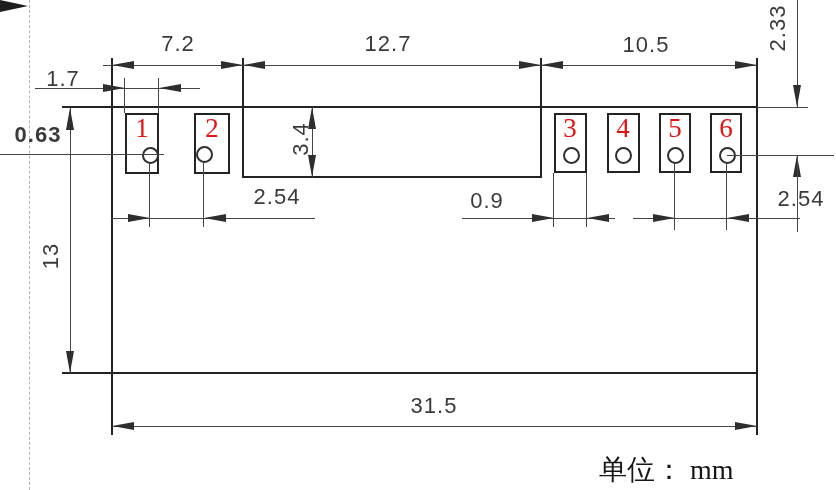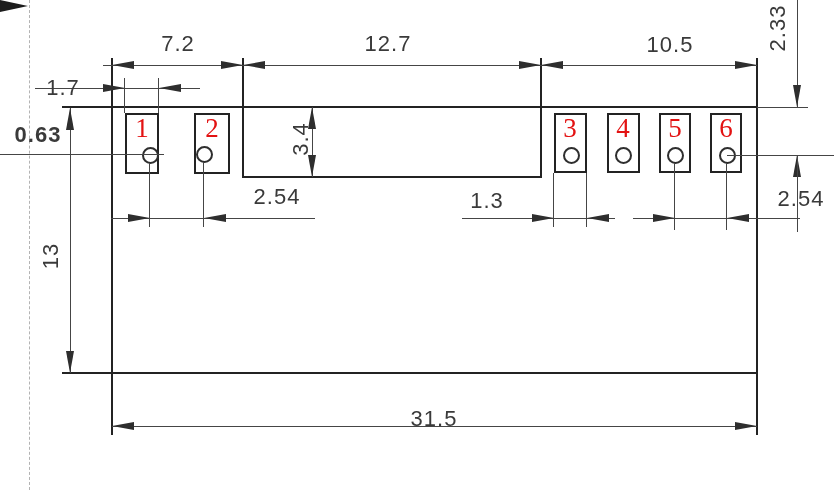--- a/index.html
+++ b/index.html
@@ -64,28 +64,28 @@
 
   <div class="ln" style="left:103px; top:65px; width:654px; height:1px;"></div>
   <div class="arL" style="left:112px; top:61px;"></div>
   <div class="arR" style="left:221px; top:61px;"></div>
   <div class="arL" style="left:243px; top:61px;"></div>
   <div class="arR" style="left:519px; top:61px;"></div>
   <div class="arL" style="left:541px; top:61px;"></div>
   <div class="arR" style="left:735px; top:61px;"></div>
   <span class="lab" style="left:178px; top:44px;">7.2</span>
   <span class="lab" style="left:388px; top:44px;">12.7</span>
-  <span class="lab" style="left:646px; top:45px;margin-left:24px;">10.5</span>
+  <span class="lab" style="left:646px; top:45px;">10.5</span>
 
   <div class="ln" style="left:35px; top:88px; width:165px; height:1px;"></div>
   <div class="ln" style="left:124px; top:78px; width:1px; height:35px;"></div>
   <div class="ln" style="left:158px; top:78px; width:1px; height:35px;"></div>
   <div class="arR" style="left:103px; top:84px;"></div>
   <div class="arL" style="left:159px; top:84px;"></div>
-  <span class="lab" style="left:63px; top:88px;text-align:right;">1.7</span>
+  <span class="lab" style="left:63px; top:79px;text-align:right;">1.7</span>
 
   <div class="ln" style="left:0; top:154px; width:164px; height:1px;"></div>
   <div class="arBig" style="left:123px; top:149px;"></div>
   <span class="lab" style="left:38px; top:135px;font-weight:bold;">0.63</span>
 
   <div class="ln" style="left:312px; top:107px; width:1px; height:70px;"></div>
   <div class="arU" style="left:308px; top:107px;"></div>
   <div class="arD" style="left:308px; top:155px;"></div>
   <span class="lab rot" style="left:301px; top:139px;">3.4</span>
 
@@ -114,22 +114,23 @@
   <div class="arR" style="left:128px; top:214px;"></div>
   <div class="arL" style="left:204px; top:214px;"></div>
   <span class="lab" style="left:277px; top:197px;">2.54</span>
 
   <div class="ln" style="left:462px; top:218px; width:153px; height:1px;"></div>
   <div class="ln" style="left:633px; top:218px; width:167px; height:1px;"></div>
   <div class="arR" style="left:532px; top:214px;"></div>
   <div class="arL" style="left:587px; top:214px;"></div>
   <div class="arR" style="left:653px; top:214px;"></div>
   <div class="arL" style="left:727px; top:214px;"></div>
-  <span class="lab" style="left:487px; top:201px;">1.3</span>
+  <span class="lab" style="left:487px; top:201px;">0.9</span>
   <span class="lab" style="left:801px; top:199px;">2.54</span>
 
   <div class="ln" style="left:112px; top:426px; width:645px; height:1px;"></div>
   <div class="arL" style="left:112px; top:422px;"></div>
   <div class="arR" style="left:735px; top:422px;"></div>
-  <span class="lab" style="left:434px; top:419px;">31.5</span>
+  <span class="lab" style="left:434px; top:406px;">31.5</span>
 
+  <span class="unit" style="left:599px; top:451px;">单位： mm</span>
 
 </div>
 
 </body></html>

